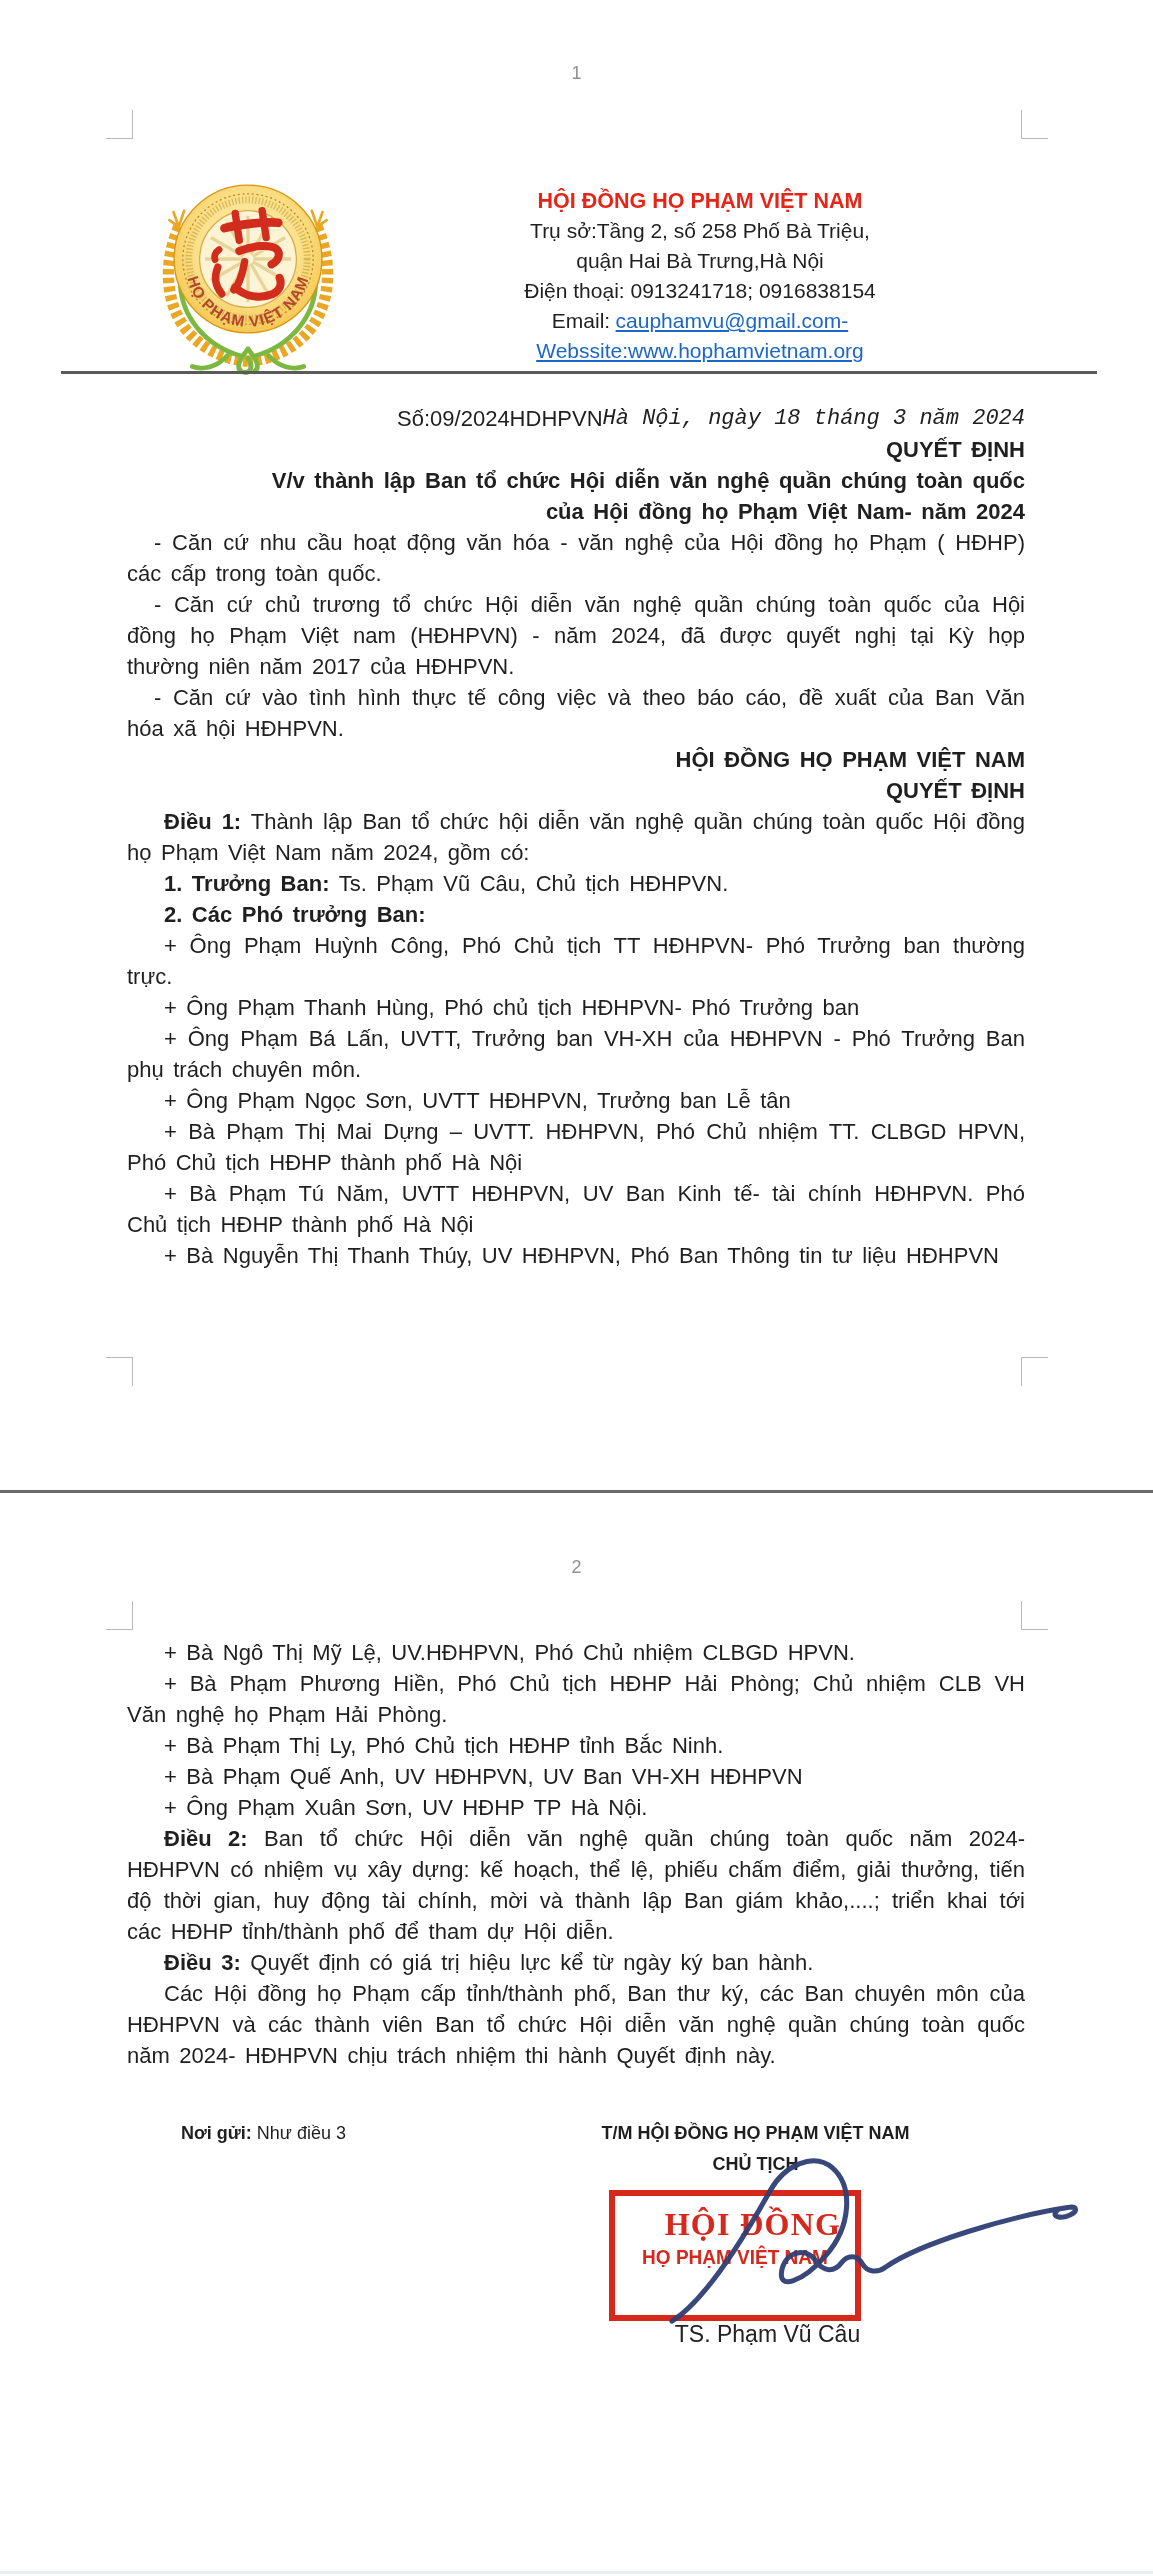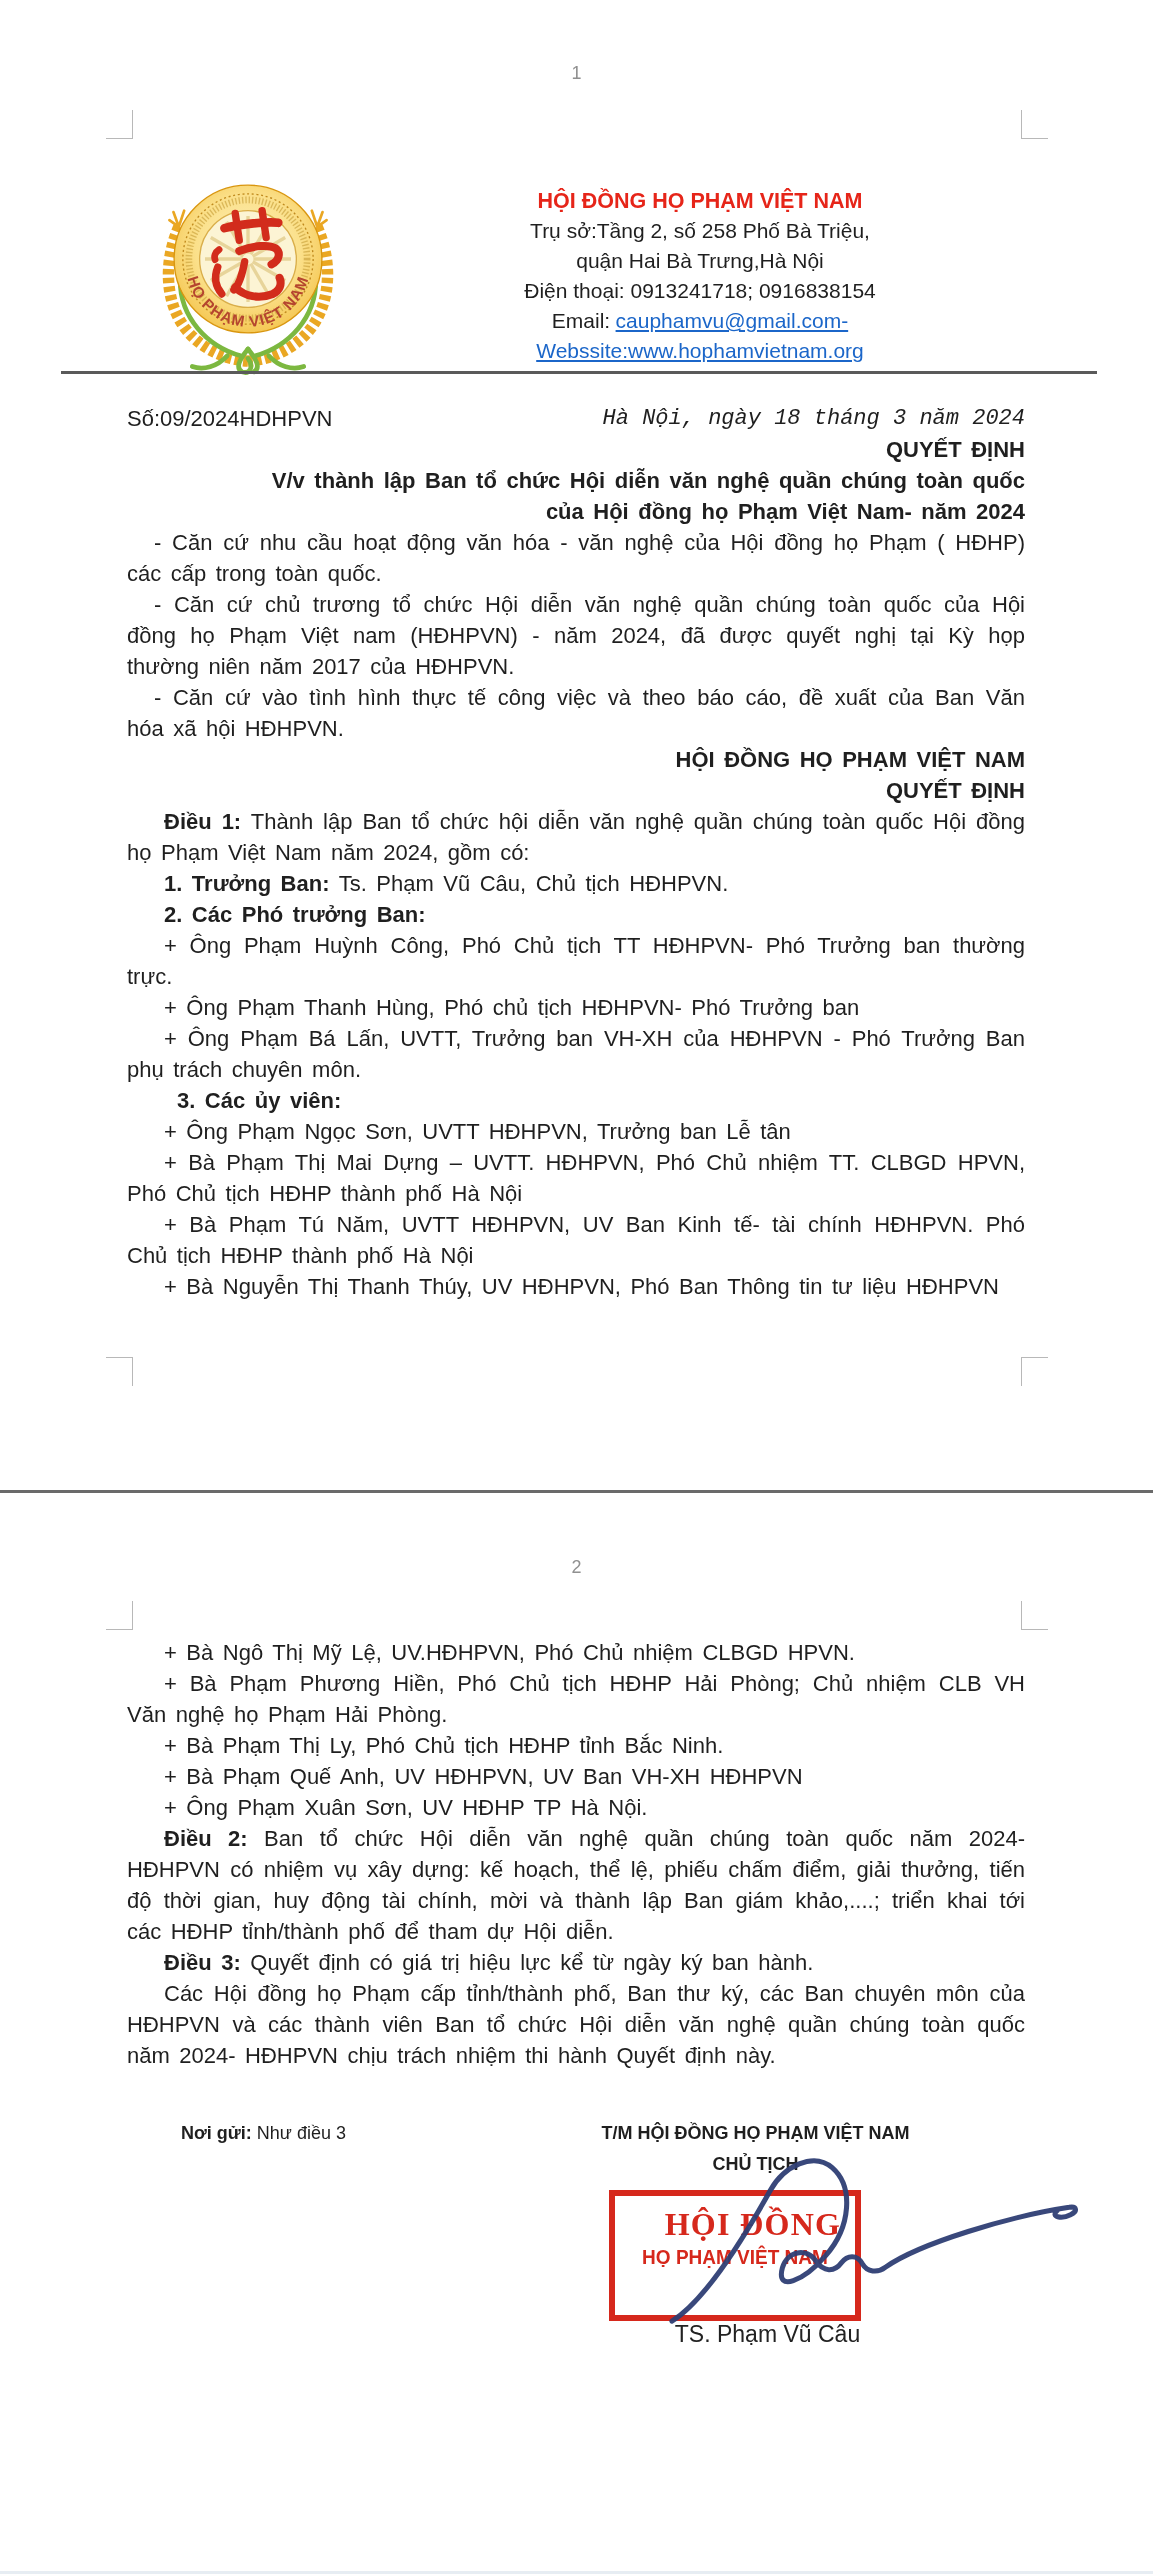--- a/index.html
+++ b/index.html
@@ -31,21 +31,21 @@
   
   .body-col { position:absolute; left:127px; width:898px; font-size:22px; line-height:31px; }
   .body-col.b1 { top:403px; }
   .body-col.b2 { top:1637px; }
   .body-col p { margin:0; text-align:justify; word-spacing:3.4px; }
   .body-col .center { text-align:right; font-weight:bold; }
   .i40 { text-indent:27px; }
   .i55 { text-indent:37px; }
   .i75 { text-indent:50px; }
   .bold { font-weight:bold; }
-  .meta-row { display:flex; justify-content:space-between; }
+  .meta-row { display:flex; justify-content:flex-end; }
   .date { font-style:italic;font-family:Liberation Mono, monospace; }
   
   .sig-row { position:absolute; left:127px; top:2118px; width:898px;
              display:flex; font-size:18px; line-height:31px;justify-content:flex-end; }
   .recipients { margin-left:54px; }
   .authority  { margin-left:auto; width:539px; text-align:center; font-weight:bold; }
   .stamp { position:absolute; left:609px; top:2190px; width:252px; height:131px;
            border:6px solid #d6281c; box-sizing:border-box; text-align:center;
            background:transparent; }
   .stamp-l1 { font-family:"Liberation Serif", serif; font-weight:bold; color:#d6281c;
@@ -157,21 +157,20 @@
     <p class="i40">- Căn cứ chủ trương tổ chức Hội diễn văn nghệ quần chúng toàn quốc của Hội đồng họ Phạm Việt nam (HĐHPVN) - năm 2024, đã được quyết nghị tại Kỳ họp thường niên năm 2017 của HĐHPVN.</p>
     <p class="i40">- Căn cứ vào tình hình thực tế công việc và theo báo cáo, đề xuất của Ban Văn hóa xã hội HĐHPVN.</p>
     <p class="center">HỘI ĐỒNG HỌ PHẠM VIỆT NAM</p>
     <p class="center">QUYẾT ĐỊNH</p>
     <p class="i55"><span class="bold">Điều 1:</span> <span>Thành lập Ban tổ chức hội diễn văn nghệ quần chúng toàn quốc Hội đồng họ Phạm Việt Nam năm 2024, gồm có:</span></p>
     <p class="i55"><span class="bold">1. Trưởng Ban:</span> <span>Ts. Phạm Vũ Câu, Chủ tịch HĐHPVN.</span></p>
     <p class="i55 bold">2. Các Phó trưởng Ban:</p>
     <p class="i55">+ Ông Phạm Huỳnh Công, Phó Chủ tịch TT HĐHPVN- Phó Trưởng ban thường trực.</p>
     <p class="i55">+ Ông Phạm Thanh Hùng, Phó chủ tịch HĐHPVN- Phó Trưởng ban</p>
     <p class="i55">+ Ông Phạm Bá Lấn, UVTT, Trưởng ban VH-XH của HĐHPVN - Phó Trưởng Ban phụ trách chuyên môn.</p>
-    <p class="i75 bold">3. Các ủy viên:</p>
     <p class="i55">+ Ông Phạm Ngọc Sơn, UVTT HĐHPVN, Trưởng ban Lễ tân</p>
     <p class="i55">+ Bà Phạm Thị Mai Dựng – UVTT. HĐHPVN, Phó Chủ nhiệm TT. CLBGD HPVN, Phó Chủ tịch HĐHP thành phố Hà Nội</p>
     <p class="i55">+ Bà Phạm Tú Năm, UVTT HĐHPVN, UV Ban Kinh tế- tài chính HĐHPVN. Phó Chủ tịch HĐHP thành phố Hà Nội</p>
     <p class="i55">+ Bà Nguyễn Thị Thanh Thúy, UV HĐHPVN, Phó Ban Thông tin tư liệu HĐHPVN</p>
   </div>
 
   <div class="mark bl" style="left:106px; top:1357px;"></div>
   <div class="mark br" style="left:1021px; top:1357px;"></div>
 
   <div class="page-divider"></div>

